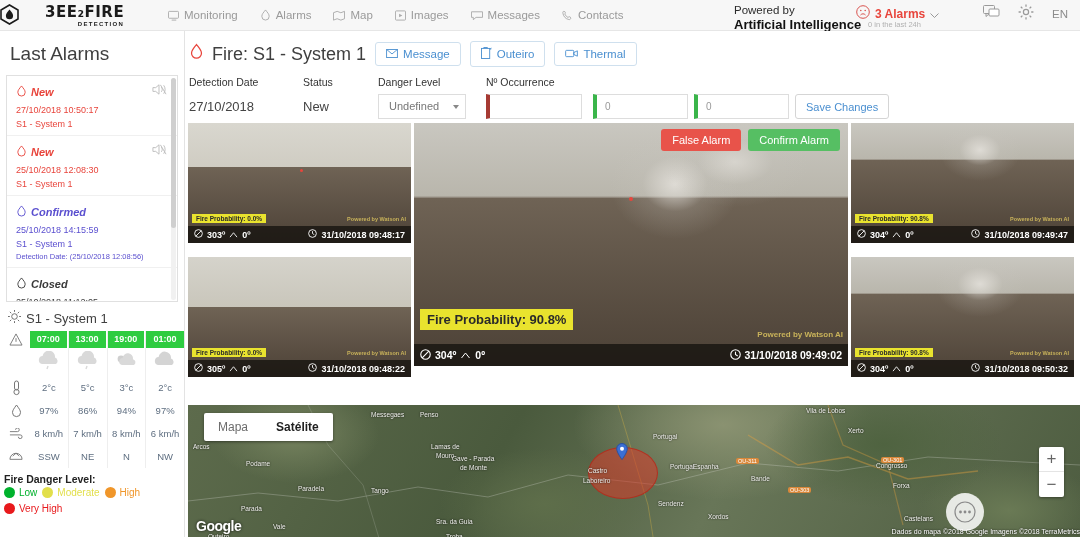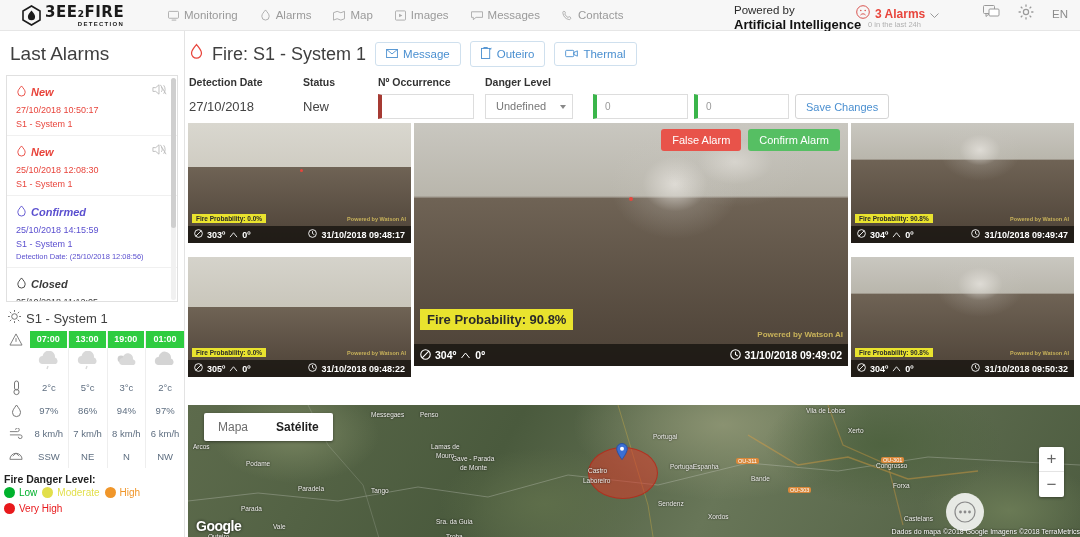--- a/index.html
+++ b/index.html
@@ -8,21 +8,21 @@
     font-family: "Liberation Sans", sans-serif;
     background: #ffffff; overflow: hidden;
   }
   .app { width: 1080px; height: 537px; position: relative; }
 
   
   .header {
     height: 31px; background: #f7f7f7; border-bottom: 1px solid #e6e6e6;
     display: flex; align-items: center; position: relative;
   }
-  .logo-wrap { display: flex; align-items: center; padding-left: 22px; width: 160px; }
+  .logo-wrap { display: flex; align-items: flex-start; padding-left: 0; width: 160px; gap: 22px; }
   .logo-hex { width: 19px; height: 21px; position: relative; flex: 0 0 auto; }
   .logo-hex svg { display:block; }
   .logo-text { margin-left: 4px; line-height: 1; }
   .logo-main {
     font-family: "DejaVu Sans", sans-serif; font-weight: bold; font-size: 15px;
     letter-spacing: 0.5px; color: #1b1b1b;
   }
   .logo-sub {
     font-size: 6px; letter-spacing: 1.3px; color: #1b1b1b; font-weight: bold;
     text-align: right; margin-top: 1px;
@@ -124,21 +124,21 @@
   .main { flex: 1; position: relative; background: #fff; overflow: hidden; }
   .fire-title-row { display: flex; align-items: center; padding: 10px 0 0 4px; gap: 9px; }
   .fire-title { font-size: 18px; color: #3f3f3f; display: flex; align-items: center; gap: 8px; }
   .btn-out {
     border: 1px solid #cfe0ee; background: #fff; color: #4a8fd0;
     font-size: 11.5px; padding: 5px 10px; border-radius: 3px; cursor: pointer;
     display: flex; align-items: center; gap: 5px;
   }
   .form-row { display: flex; align-items: flex-end; padding: 9px 0 0 4px; gap: 0; }
   .fld { display: flex; flex-direction: column; }
-  .fld-label { font-size: 10.5px; font-weight: bold; color: #333; margin-bottom: 6px; }
+  .fld-label { font-size: 10.5px; font-weight: normal; color: #333; margin-bottom: 6px; }
   .fld-value { font-size: 13px; color: #444; height: 25px; line-height: 25px; }
   .inp {
     height: 25px; border: 1px solid #ddd; background: #fff; font-size: 10px;
     color: #999; padding-left: 8px; line-height: 23px;
   }
   .inp.red-b { border-left: 4px solid #a63a33; }
   .inp.green-b { border-left: 4px solid #3ab54a; }
   .sel {
     height: 25px; border: 1px solid #ddd; background: #fff; font-size: 11px;
     color: #777; padding: 0 16px 0 10px; line-height: 23px; position: relative; cursor: pointer;
@@ -589,30 +589,30 @@
 
       <div class="form-row">
         <div class="fld" style="width:114px;">
           <span class="fld-label">Detection Date</span>
           <span class="fld-value">27/10/2018 10:50:06</span>
         </div>
         <div class="fld" style="width:75px;">
           <span class="fld-label">Status</span>
           <span class="fld-value">New</span>
         </div>
-        <div class="fld" style="width:107px;">
-          <span class="fld-label">Nº Occurrence</span>
-          <input class="inp red-b" style="width: 96px;" value="">
-        </div>
         <div class="fld" style="width:108px;">
           <span class="fld-label">Danger Level</span>
           <div class="sel" style="width:88px;">
             <span>Undefined</span>
             <i class="caret"></i>
           </div>
+        </div>
+        <div class="fld" style="width:107px;">
+          <span class="fld-label">Nº Occurrence</span>
+          <input class="inp red-b" style="width: 96px;" value="">
         </div>
         <div class="fld">
           <div style="display:flex; gap:6px; align-items:center;">
             <input class="inp green-b" style="width: 95px;" value="0">
             <input class="inp green-b" style="width: 95px;" value="0">
             <button class="btn-save">Save Changes</button>
           </div>
         </div>
       </div>
 

